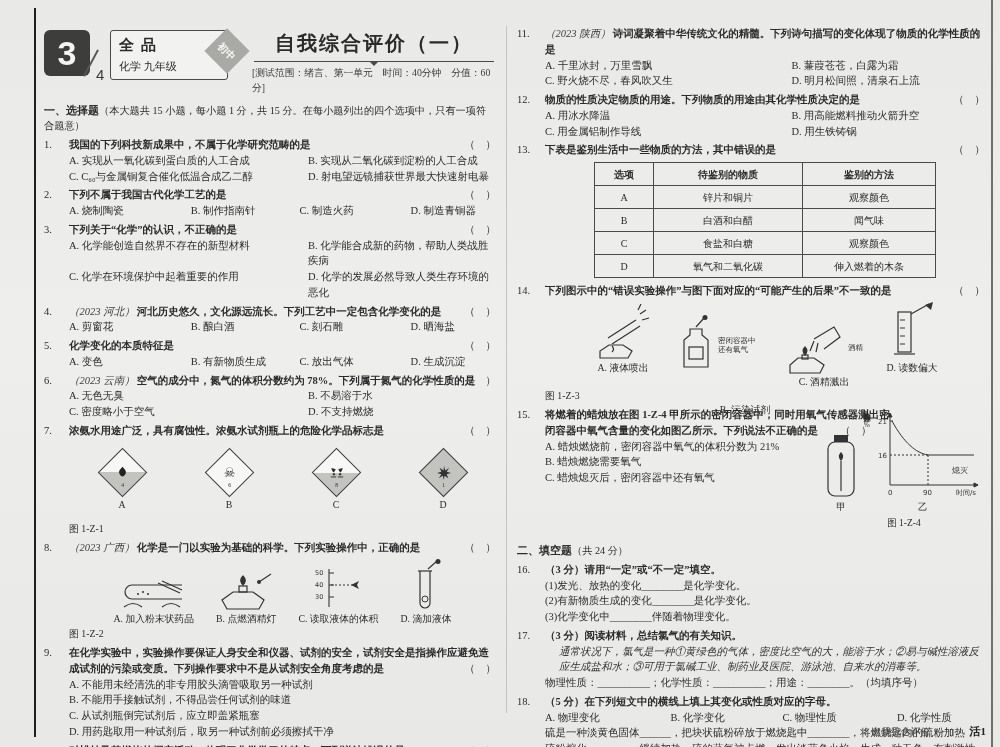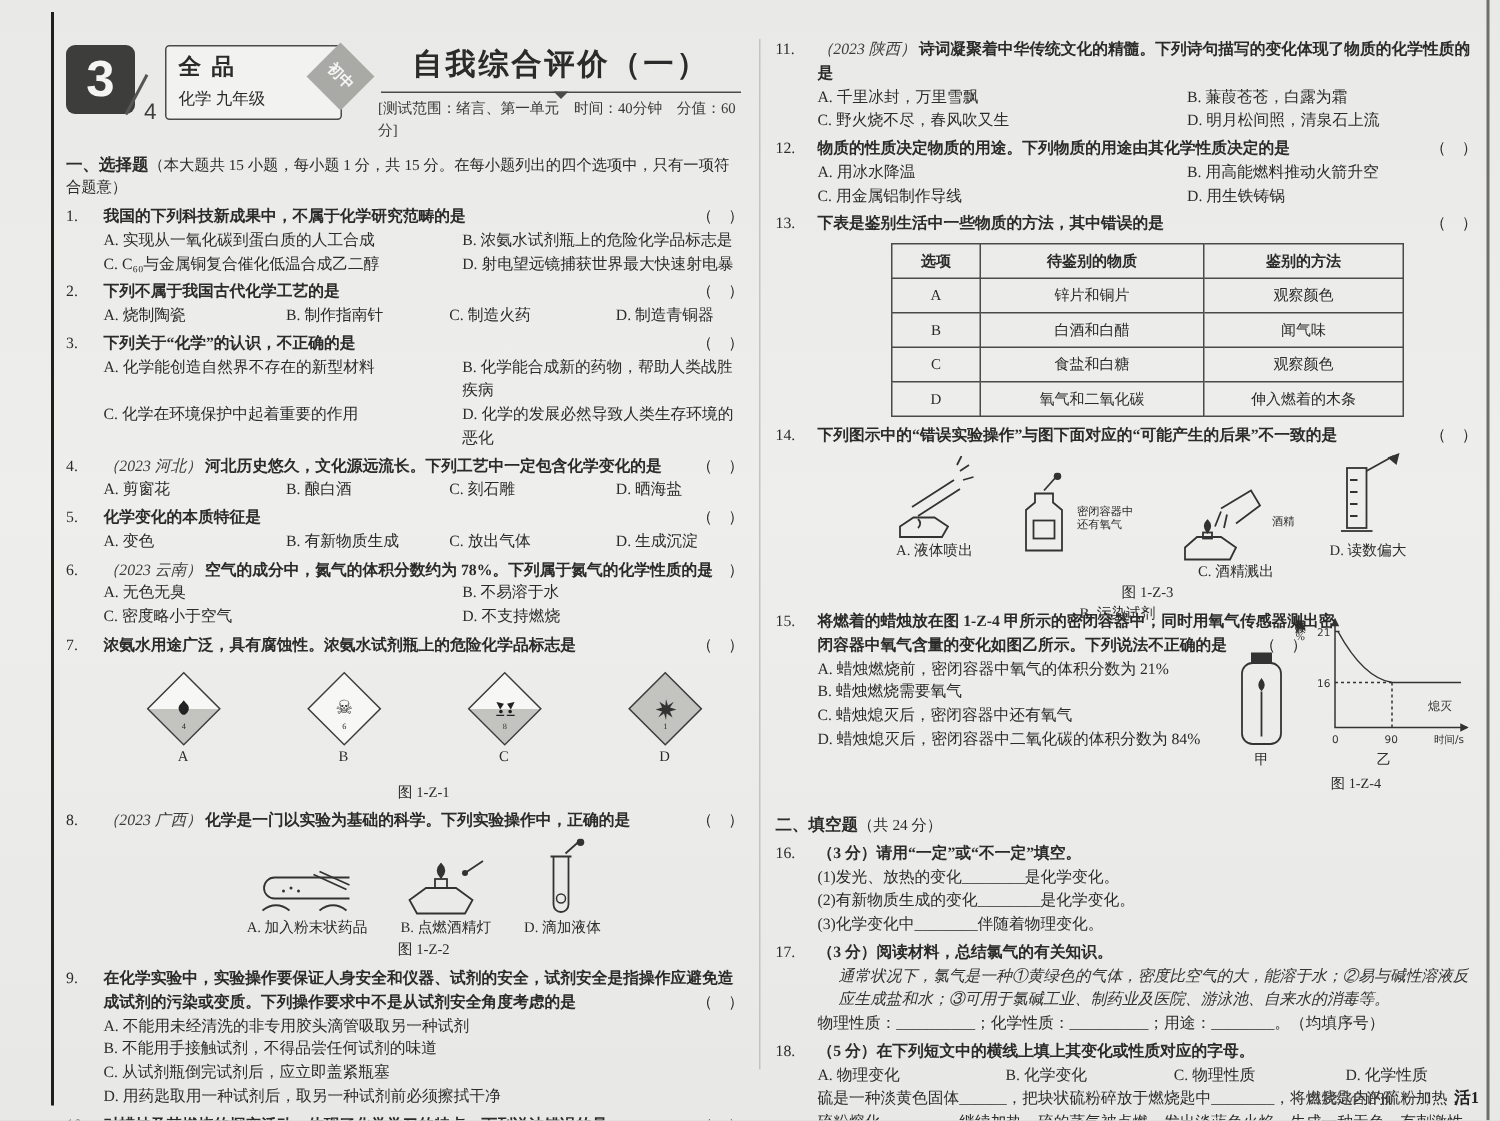--- a/index.html
+++ b/index.html
@@ -50,21 +50,21 @@
   .bracket-line2{top:16px;}
   .bracket-inline{position:static;margin-left:22px;}
   .opts{font-weight:500;}
   .opts2{display:grid;grid-template-columns:56% 44%;}
   .opts4{display:grid;grid-template-columns:28.5% 25.5% 26% 20%;}
   .optlines span{display:block;}
 
   .figrow{display:flex;justify-content:center;align-items:flex-end;gap:22px;margin-top:3px;}
   .figitem{text-align:center;}
   .figlabel{font-size:9.8px;margin-top:1px;}
-  .figcap{text-align:center;font-size:9.8px;margin:1px 0 3px;}
+  .figcap{font-size:9.8px;margin:1px 0 3px;}
   svg{display:block;margin:0 auto;}
   svg text{font-family:"DejaVu Sans",sans-serif;fill:#333;}
 
   
   .hzrow{gap:56px;margin:12px 0 10px;}
   .hz{width:33px;height:33px;border:1.5px solid #3c3c3c;transform:rotate(45deg);position:relative;
       background:#f7f7f5;margin:4px 8px 8px;}
   .hz.half{background:linear-gradient(135deg,#f7f7f5 50%,#c3c3bf 50%);}
   .hz.full{background:#c3c3bf;}
   .hz .in{position:absolute;inset:0;transform:rotate(-45deg);display:flex;align-items:center;justify-content:center;}
@@ -128,21 +128,21 @@
 
     <div class="sec-head">
       <span class="sec-title">一、选择题</span><span class="sec-note">（本大题共 15 小题，每小题 1 分，共 15 分。在每小题列出的四个选项中，只有一项符合题意）</span>
     </div>
 
     <div class="q">
       <span class="qnum">1.</span>
       <div class="stem"><span>我国的下列科技新成果中，不属于化学研究范畴的是</span><span class="bracket">（　）</span></div>
       <div class="opts opts2">
         <span>A. 实现从一氧化碳到蛋白质的人工合成</span>
-        <span>B. 浓氨水试剂瓶上的危险化学品标志是</span>
+        <span>B. 实现从二氧化碳到淀粉的人工合成</span>
         <span>C. C₆₀与金属铜复合催化低温合成乙二醇</span>
         <span>D. 射电望远镜捕获世界最大快速射电暴</span>
       </div>
     </div>
 
     <div class="q">
       <span class="qnum">2.</span>
       <div class="stem"><span>下列不属于我国古代化学工艺的是</span><span class="bracket">（　）</span></div>
       <div class="opts opts4">
         <span>A. 烧制陶瓷</span>
@@ -275,20 +275,34 @@
           <svg width="58" height="46" viewBox="0 0 58 46">
             <g fill="none" stroke="#333" stroke-width="1.2">
               <path d="M10 44h32l5-9-11-8H16L5 35z"></path>
               <rect x="22" y="21" width="8" height="6"></rect>
               <path d="M26 11c3 3 3 6 0 9-3-3-3-6 0-9z" fill="#333"></path>
               <path d="M42 17l12-8"></path>
             </g>
             <circle cx="42" cy="17" r="2" fill="#333"></circle>
           </svg>
           <div class="figlabel">B. 点燃酒精灯</div>
+        </div>
+        <div class="figitem">
+          <svg width="58" height="46" viewBox="0 0 58 46">
+            <g fill="none" stroke="#333" stroke-width="1.1">
+              <path d="M20 4v38"></path>
+              <path d="M20 8h5M20 20h5M20 32h5"></path>
+              <path d="M22 20h24" stroke-dasharray="2 2"></path>
+            </g>
+            <path d="M50 16l-8 4 8 4-2-4z" fill="#333"></path>
+            <text x="6" y="10" font-size="6.5">50</text>
+            <text x="6" y="22" font-size="6.5">40</text>
+            <text x="6" y="34" font-size="6.5">30</text>
+          </svg>
+          <div class="figlabel">C. 读取液体的体积</div>
         </div>
         <div class="figitem">
           <svg width="36" height="52" viewBox="0 0 36 52">
             <g fill="none" stroke="#333" stroke-width="1.2">
               <path d="M12 12v32a5 5 0 0 0 10 0V12"></path>
               <path d="M10 12h14"></path>
               <path d="M20 10l9-8"></path>
             </g>
             <circle cx="30" cy="2.5" r="2.5" fill="#333"></circle>
             <path d="M14 40a3 3 0 0 0 6 0 3 3 0 0 0-6 0z" fill="none" stroke="#333" stroke-width="1"></path>
@@ -473,21 +487,20 @@
           </div>
         </div>
         <div class="q15cap">图 1-Z-4</div>
       </div>
       <div class="q15main">
         <div class="stem"><span>将燃着的蜡烛放在图 1-Z-4 甲所示的密闭容器中，同时用氧气传感器测出密闭容器中氧气含量的变化如图乙所示。下列说法不正确的是</span><span class="bracket bracket-inline">（　）</span></div>
         <div class="opts optlines">
           <span>A. 蜡烛燃烧前，密闭容器中氧气的体积分数为 21%</span>
           <span>B. 蜡烛燃烧需要氧气</span>
           <span>C. 蜡烛熄灭后，密闭容器中还有氧气</span>
-          <span>D. 蜡烛熄灭后，密闭容器中二氧化碳的体积分数为 84%</span>
         </div>
       </div>
     </div>
 
     <div class="sec-head">
       <span class="sec-title">二、填空题</span><span class="sec-note">（共 24 分）</span>
     </div>
 
     <div class="q">
       <span class="qnum">16.</span>

